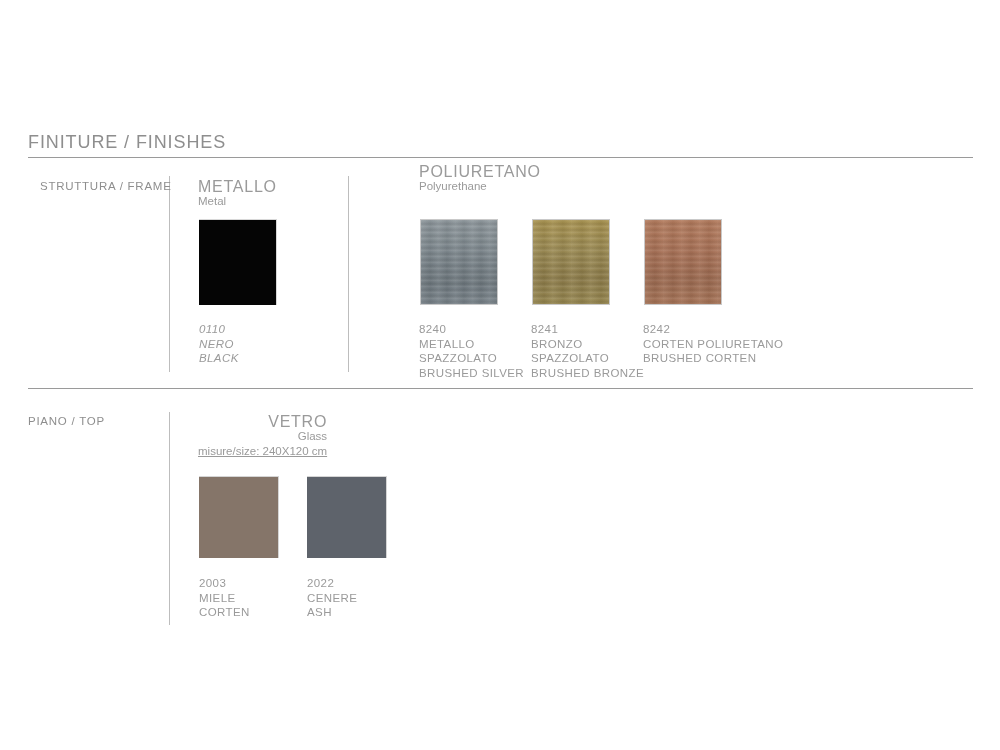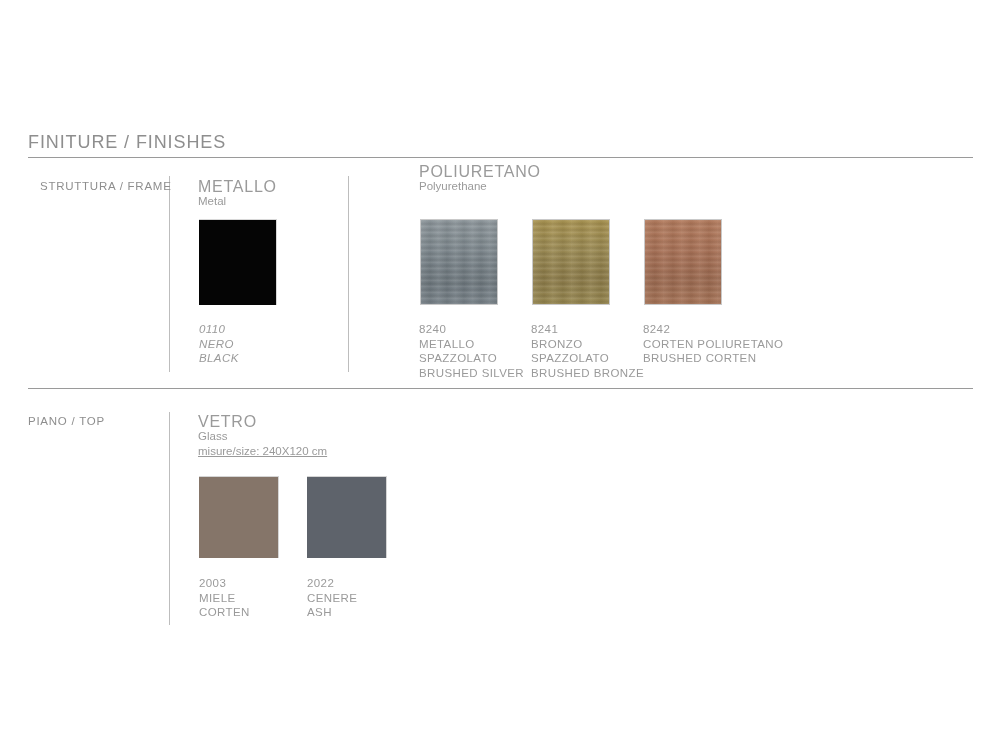--- a/index.html
+++ b/index.html
@@ -83,21 +83,21 @@
   .group-size {
     font-size: 11.5px;
     color: #9a9a9a;
     white-space: nowrap;
     line-height: 15px;
     text-decoration: underline;
   }
 
   .grp-metallo   { left: 198px; top: 179px; }
   .grp-poliuret  { left: 419px; top: 164px; }
-  .grp-vetro     { left: 198px; top: 414px; }
+  .grp-vetro     { left: 198px; top: 414px; text-align: right; }
 
   
   .swatch {
     position: absolute;
     width: 78px;
     height: 86px;
     box-sizing: border-box;
   }
   .sw-black {
     left: 199px; top: 219px;

